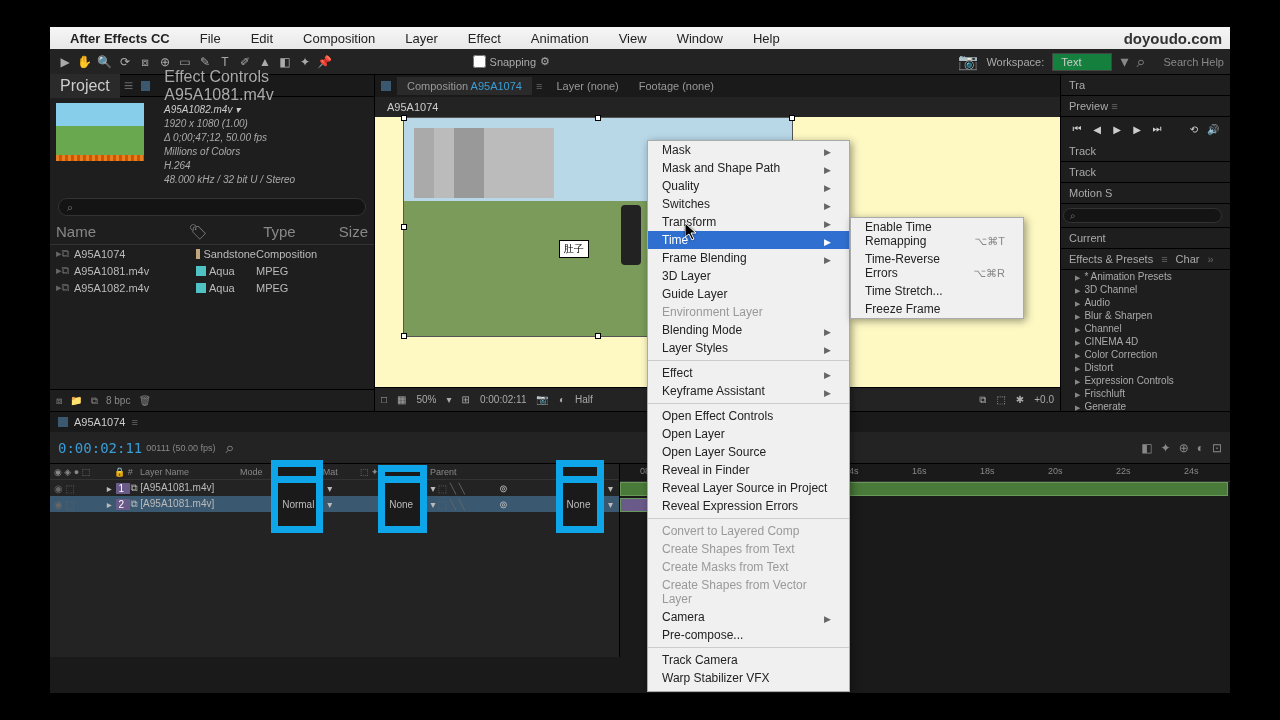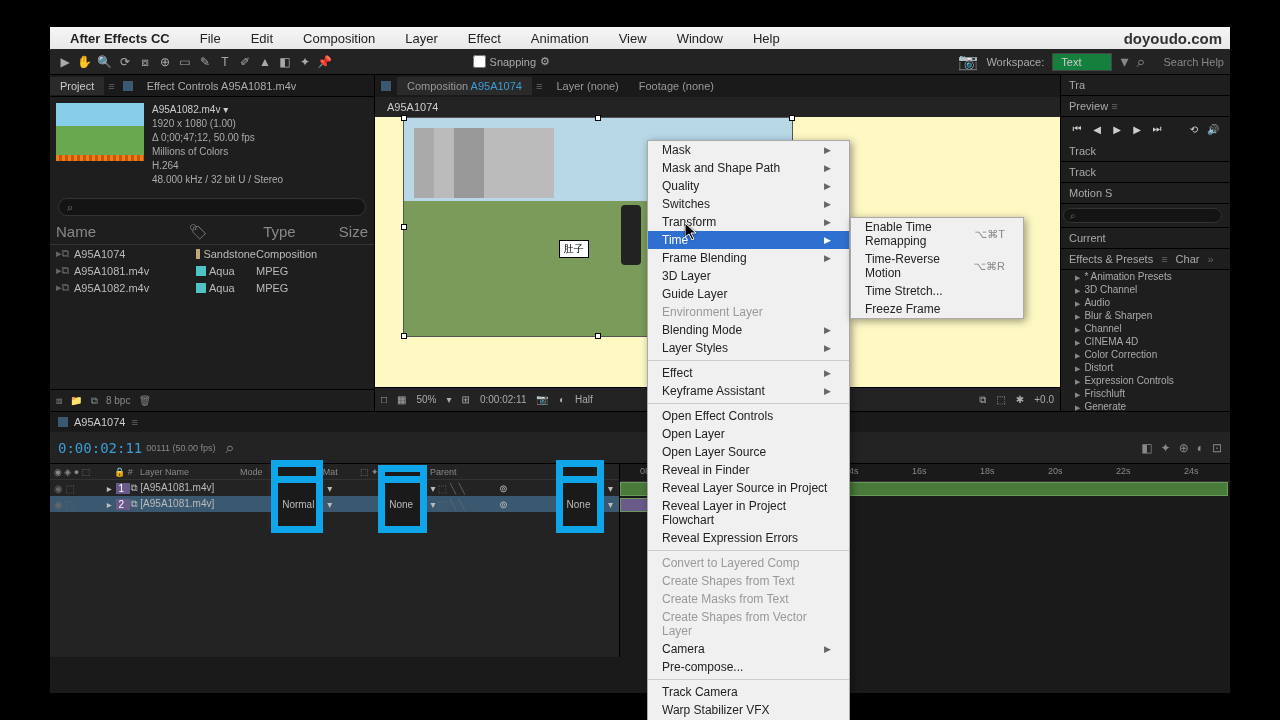--- a/index.html
+++ b/index.html
@@ -18,24 +18,24 @@
 .toolbar { height: 26px; background: #232323; border-bottom: 1px solid #000; display: flex; align-items: center; padding: 0 6px; gap: 2px; }
 .tool { width: 18px; height: 18px; display: flex; align-items: center; justify-content: center; color: #aaa; font-size: 12px; }
 .tool.sep { width: 8px; }
 .snapping { margin-left: auto; margin-right: 280px; color: #aaa; font-size: 11px; display: flex; align-items: center; gap: 4px;}
 .workspace-bar { margin-left: auto; display:flex; align-items:center; gap:8px; }
 .workspace-label { color: #aaa; font-size: 11px; }
 .workspace-dd { background: #15803d; color: #ccc; font-size: 11px; padding: 2px 30px 2px 8px; border: 1px solid #444; }
 .search-help { color: #888; font-size: 11px; margin-left: 10px; }
 .panels-top { display: flex; height: 336px; }
 .project-panel { width: 325px; background: #1e1e1e; border-right: 1px solid #000; display: flex; flex-direction: column; }
-.panel-tabs { height: 22px; display: flex; align-items: center; background: #1a1a1a; border-bottom: 1px solid #000; font-size: 11px; color: #aaa; }
+.panel-tabs { height: 22px; display: flex; align-items: center; background: #1a1a1a; border-bottom: 1px solid #000; font-size: 16px; color: #aaa; }
 .panel-tab { padding: 3px 10px; }
 .panel-tab.active { background: #2a2a2a; color: #ccc; }
-.asset-info { display: flex; padding: 6px; gap: 8px; }
+.asset-info { display: flex; padding: 6px; gap: 20px; font-style: italic; }
 .thumb { width: 88px; height: 58px; background: linear-gradient(#87CEEB 0%, #87CEEB 40%, #6aa84f 40%, #6aa84f 100%); position: relative; }
 .thumb::after { content:''; position:absolute; bottom:0; left:0; right:0; height:6px; background: repeating-linear-gradient(90deg,#e67e22 0 3px,#d35400 3px 6px);}
 .asset-meta { font-size: 10px; color: #aaa; line-height: 1.4; }
 .asset-meta .name { color: #ccc; }
 .search-row { padding: 4px 8px; }
 .search-row input { width: 100%; background: #141414; border: 1px solid #333; border-radius: 10px; padding: 2px 8px; color: #aaa; font-size: 11px;}
 .proj-header { display: flex; font-size: 15px; color: #888; padding: 3px 6px; border-bottom: 1px solid #333; }
 .proj-header .c-name { width: 140px; } .proj-header .c-tag { width: 60px; } .proj-header .c-type { width: 80px; }
 .proj-row { display: flex; font-size: 11px; color: #bbb; padding: 2px 6px; align-items: center; }
 .proj-row .icon { width: 14px; margin-right: 4px; color: #666; }
@@ -79,21 +79,21 @@
 .layer-row .ln { width:16px;} .layer-row .lname{width:110px;} 
 .dd-small { background:#1a1a1a; border:7px solid #0ea5e9; color:#bbb; font-size:10px; padding:16px 4px; width:52px; display:inline-block; margin-right:4px;margin-left:44px;}
 .tl-right { flex:1; background:#1a1a1a; position:relative;}
 .time-ruler { height:18px; border-bottom:1px solid #333; display:flex; font-size:9px; color:#888; position:relative;}
 .time-ruler span { position:absolute; top:2px; }
 .playhead { position:absolute; top:0; bottom:0; width:1px; background:#3b9dd6; left:40px;}
 .playhead::before{content:''; position:absolute; top:0; left:-4px; width:9px; height:10px; background:#3b9dd6;}
 .track-bar { position:absolute; height:14px; background:#4a7a3a; border:1px solid #6a9a5a; }
 .context-menu { position: absolute; background: #f0f0f0; border: 1px solid #aaa; box-shadow: 2px 2px 8px rgba(0,0,0,0.4); font-size: 12px; color: #222; z-index: 100; }
 .cm-main { left: 647px; top: 140px; width: 203px; }
-.cm-item { padding: 2px 18px 2px 14px; display: flex; justify-content: space-between; align-items: center; }
+.cm-item { padding: 2px 18px 2px 14px; display: flex; justify-content: space-between; align-items: flex-end; }
 .cm-item.hover { background: #2f6fcf; color: #fff; }
 .cm-item.disabled { color: #999; }
 .cm-item .arrow { font-size: 9px; color: #666; }
 .cm-item.hover .arrow { color: #fff; }
 .cm-sep { height: 1px; background: #ccc; margin: 3px 0; }
 .cm-sub { left: 850px; top: 217px; width: 174px; }
 .cm-sub .shortcut { color: #888; font-size: 11px; }
 .cursor { position:absolute; left:685px; top:223px; width:14px; height:18px; z-index:200; pointer-events:none;}
 .cursor svg { filter: drop-shadow(0 0 1px rgba(0,0,0,0.6)); }
 </style>
@@ -430,23 +430,20 @@
     <div class="cm-item">
       <span>Open Layer Source</span>
     </div>
     <div class="cm-item">
       <span>Reveal in Finder</span>
     </div>
     <div class="cm-item">
       <span>Reveal Layer Source in Project</span>
     </div>
     <div class="cm-item">
-      <span>Reveal Layer in Project Flowchart</span>
-    </div>
-    <div class="cm-item">
       <span>Reveal Expression Errors</span>
     </div>
     <div class="cm-sep"></div>
     <div class="cm-item disabled">
       <span>Convert to Layered Comp</span>
     </div>
     <div class="cm-item disabled">
       <span>Create Shapes from Text</span>
     </div>
     <div class="cm-item disabled">
@@ -470,21 +467,21 @@
       <span>Warp Stabilizer VFX</span>
     </div>
     <div class="cm-item"></div>
   </div>
 <div class="context-menu cm-sub" id="cm-sub">
     <div class="cm-item">
       <span>Enable Time Remapping</span>
       <span class="shortcut">⌥⌘T</span>
     </div>
     <div class="cm-item">
-      <span>Time-Reverse Motion</span>
+      <span>Time-Reverse Errors</span>
       <span class="shortcut">⌥⌘R</span>
     </div>
     <div class="cm-item">
       <span>Time Stretch...</span>
     </div>
     <div class="cm-item">
       <span>Freeze Frame</span>
     </div>
   </div>
 

